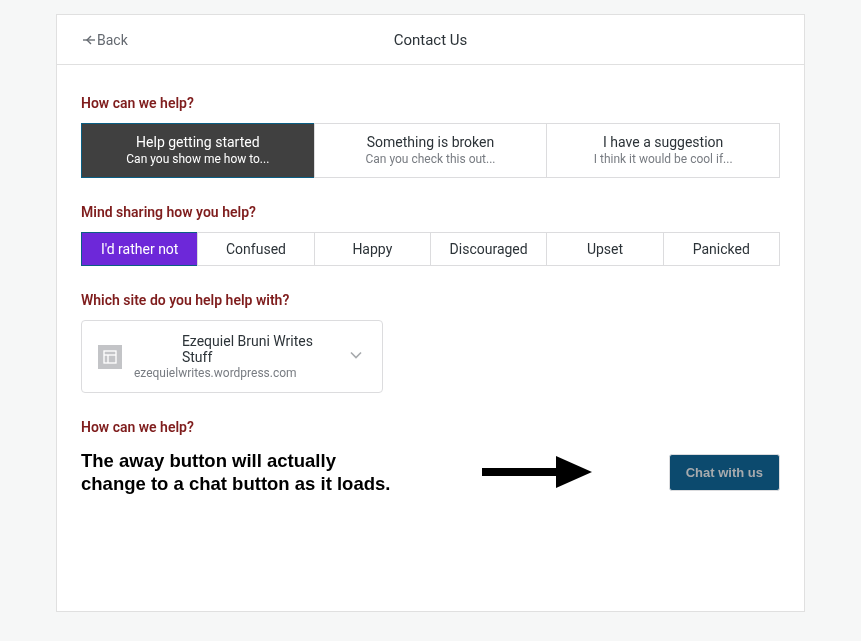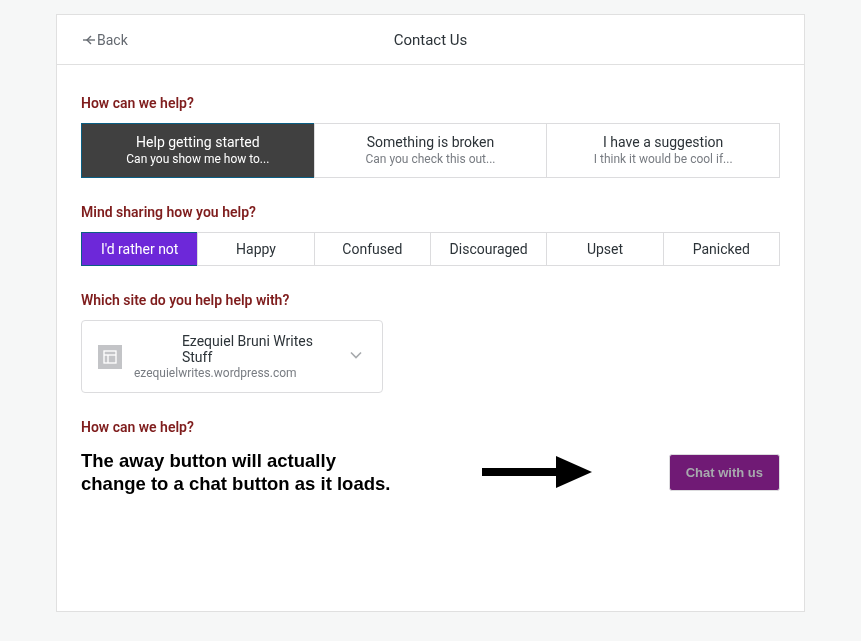--- a/index.html
+++ b/index.html
@@ -133,21 +133,21 @@
     .annotation {
       font-family: Arial, sans-serif;
       font-size: 18.5px;
       font-weight: 700;
       color: #000;
       line-height: 1.25;
     }
     .arrow-svg { margin-left: 20px; margin-right: 6px; }
     .chat-btn {
       border: 1px solid #dcdcde;
-      background: #701a75;
+      background: #0c4a6e;
       color: #a7aaad;
       font-weight: 600;
       font-size: 13px;
       padding: 10px 16px;
       border-radius: 3px;
       cursor: pointer;
     }
   </style>
 </head>
 <body>
@@ -184,22 +184,22 @@
           <div class="cat-title">I have a suggestion</div>
           <div class="cat-sub">I think it would be cool if...</div>
         </div>
       </div>
     </div>
 
     <div class="section">
       <div class="q-label">Mind sharing how you help?</div>
       <div class="mood-row">
         <div class="mood-item selected">I'd rather not</div>
+        <div class="mood-item">Confused</div>
         <div class="mood-item">Happy</div>
-        <div class="mood-item">Confused</div>
         <div class="mood-item">Discouraged</div>
         <div class="mood-item">Upset</div>
         <div class="mood-item">Panicked</div>
       </div>
     </div>
 
     <div class="section">
       <div class="q-label">Which site do you help help with?</div>
       <div class="site-select">
         <div class="site-left">

